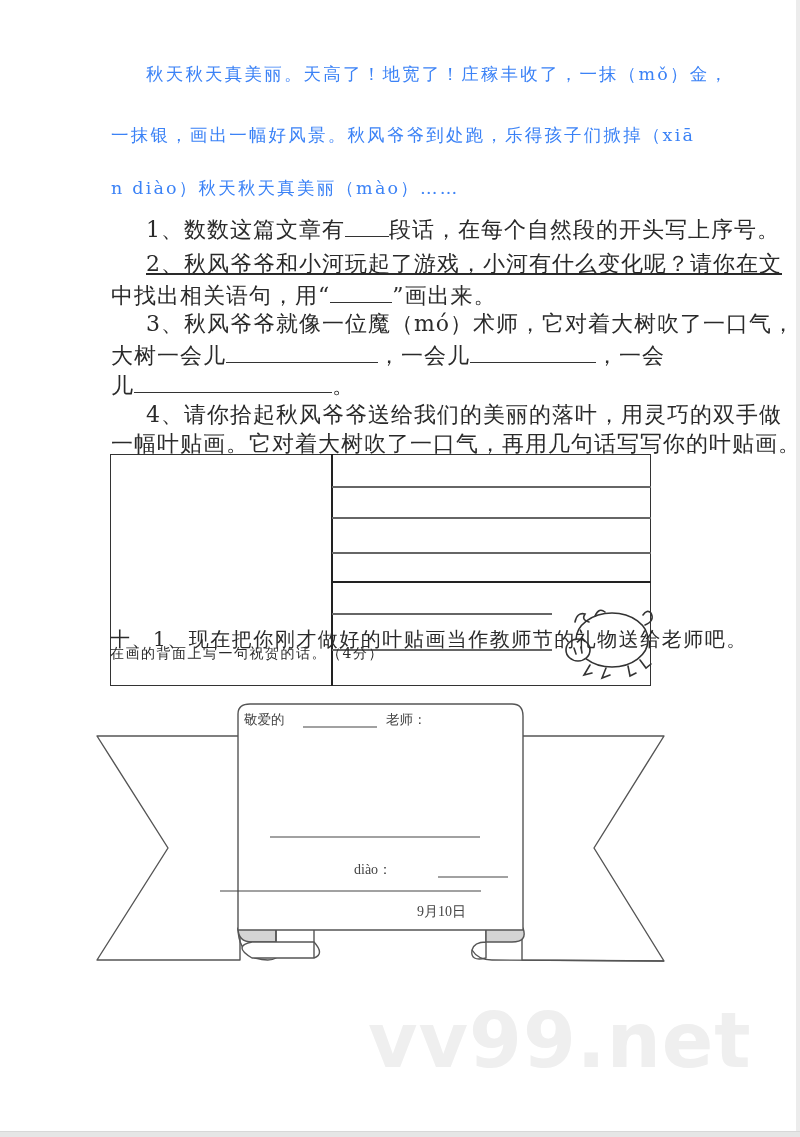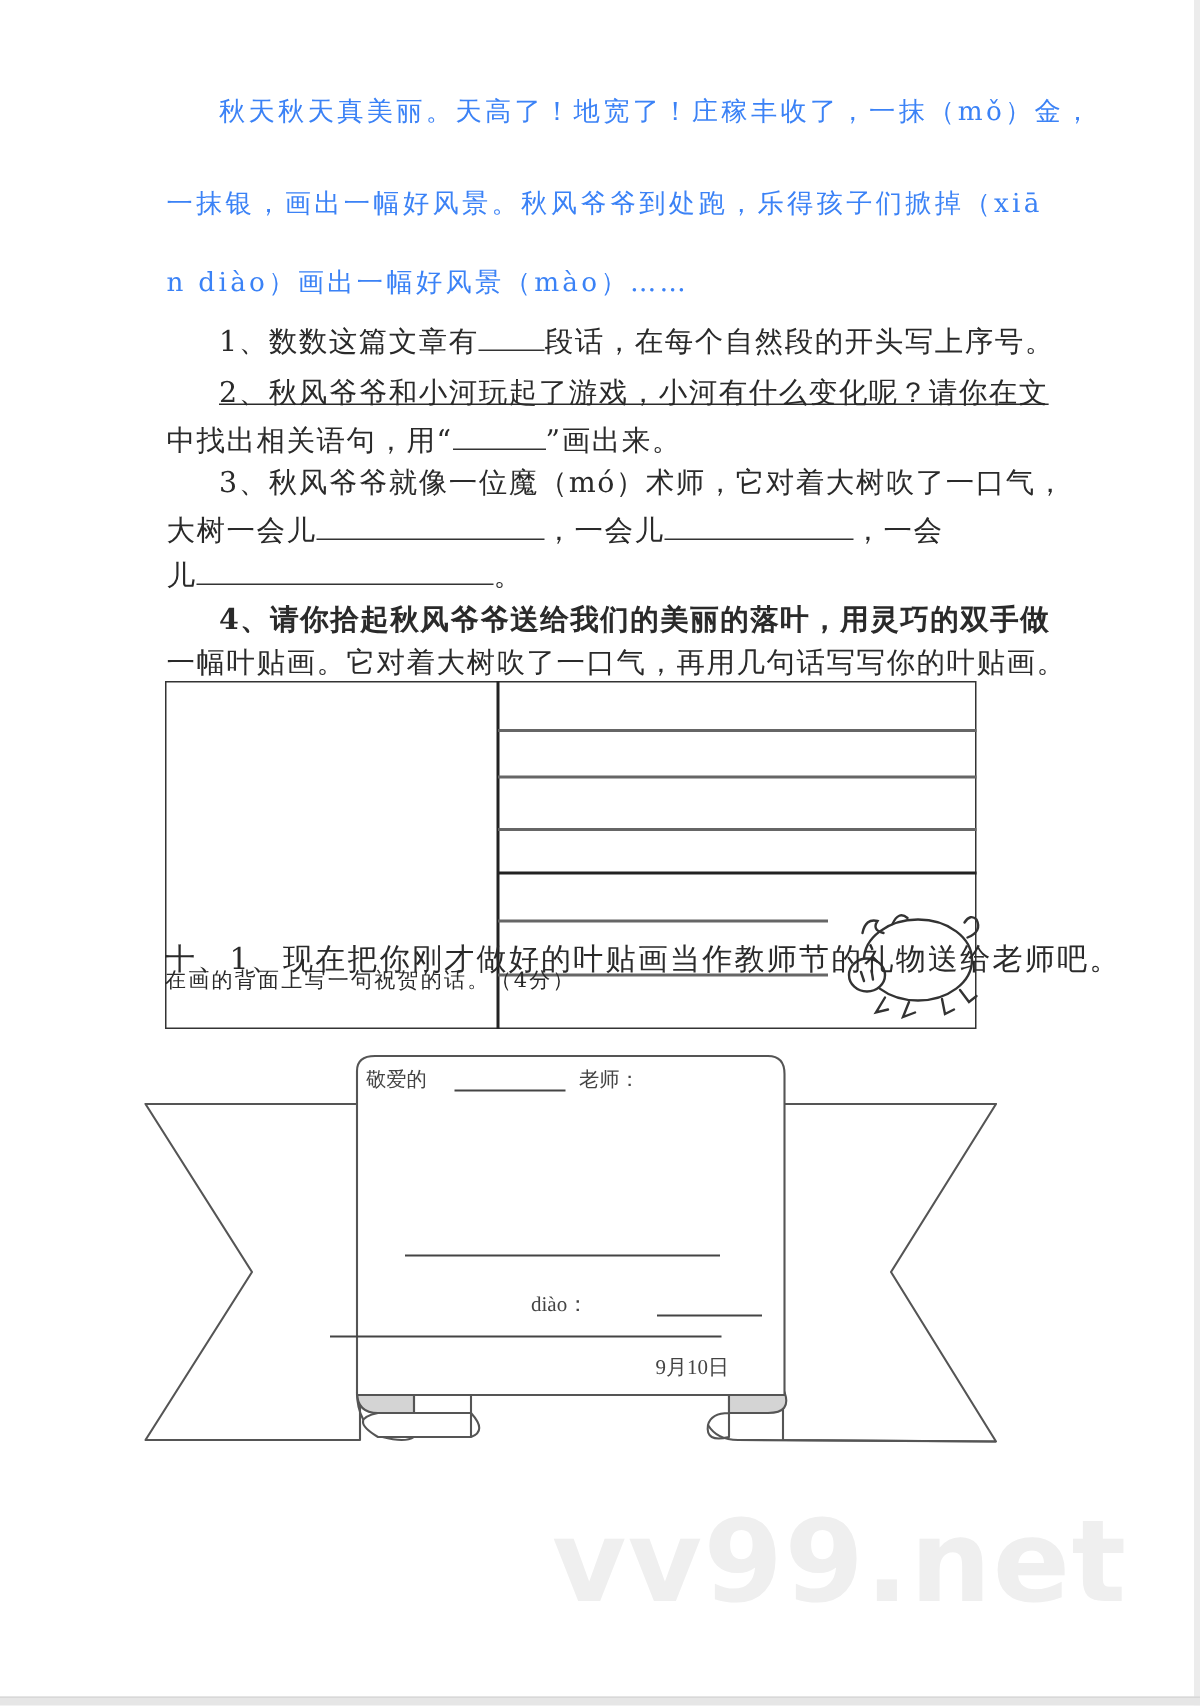--- a/index.html
+++ b/index.html
@@ -4,21 +4,21 @@
 <style>
   html, body { margin: 0; padding: 0; }
   body {
     width: 800px; height: 1137px; position: relative; overflow: hidden;
     background: #ffffff;
     font-family: "DejaVu Serif", "Liberation Serif", serif;
     color: #2a2a2a;
   }
   .page-edge-right { position: absolute; left: 796px; top: 0; width: 4px; height: 1137px; background: #ececec; }
   .page-edge-bottom { position: absolute; left: 0; top: 1131px; width: 800px; height: 6px; background: #e6e6e6; border-top: 1px solid #d8d8d8; }
-  .line { position: absolute; left: 111px; white-space: nowrap; font-size: 19px; letter-spacing: 1px; }
+  .line { position: absolute; left: 111px; white-space: nowrap; font-size: 22px; letter-spacing: 1px; }
   .kai { font-size: 17.5px; letter-spacing: 2.2px; color: #3b82f6; }
   .blank { display: inline-block; border-bottom: 1.3px solid #333; height: 16px; vertical-align: baseline; }
 
   .table-box { position: absolute; left: 110px; top: 454px; width: 541px; height: 232px; border: 1.5px solid #333; box-sizing: border-box; }
   .table-divider { position: absolute; left: 331px; top: 454px; width: 2px; height: 232px; background: #222; }
   .hline { position: absolute; height: 1.5px; background: #666; }
   .hline.thick { height: 2px; background: #222; }
 
   .watermark {
     position: absolute; left: 368px; top: 996px;
@@ -30,40 +30,40 @@
   .card-text { position: absolute; font-size: 13.5px; color: #444; white-space: nowrap; font-family: "Liberation Serif", "DejaVu Serif", serif; text-align: right; }
 </style>
 </head>
 <body>
 
 <div class="page-edge-right"></div>
 <div class="page-edge-bottom"></div>
 
 <div class="line kai" style="top:62px; left:146px;">秋天秋天真美丽。天高了！地宽了！庄稼丰收了，一抹（mǒ）金，</div>
 <div class="line kai" style="top:123px;">一抹银，画出一幅好风景。秋风爷爷到处跑，乐得孩子们掀掉（xiā</div>
-<div class="line kai" style="top:176px;">n diào）画出一幅好风景（mào）……</div>
+<div class="line kai" style="top:176px;">n diào）秋天秋天真美丽（mào）……</div>
 
 <div class="line" style="top:215px; left:146px;">
   <span>1、数数这篇文章有</span><span class="blank" style="width:44px;"></span><span>段话，在每个自然段的开头写上序号。</span>
 </div>
 
 <div class="line" style="top:249px; left:146px;text-decoration:underline;">2、秋风爷爷和小河玩起了游戏，小河有什么变化呢？请你在文</div>
 <div class="line" style="top:281px;">
   <span>中找出相关语句，用“</span><span class="blank" style="width:62px;"></span><span>”画出来。</span>
 </div>
 
 <div class="line" style="top:309px; left:146px;text-align:right;">3、秋风爷爷就像一位魔（mó）术师，它对着大树吹了一口气，</div>
 <div class="line" style="top:341px;">
   <span>大树一会儿</span><span class="blank" style="width:152px;"></span><span>，一会儿</span><span class="blank" style="width:126px;"></span><span>，一会</span>
 </div>
 <div class="line" style="top:371px;">
   <span>儿</span><span class="blank" style="width:198px;"></span><span>。</span>
 </div>
 
-<div class="line" style="top:400px; left:146px;font-weight:bold;">4、请你拾起秋风爷爷送给我们的美丽的落叶，用灵巧的双手做</div>
+<div class="line" style="top:400px; left:146px;">4、请你拾起秋风爷爷送给我们的美丽的落叶，用灵巧的双手做</div>
 <div class="line" style="top:429px;">一幅叶贴画。它对着大树吹了一口气，再用几句话写写你的叶贴画。</div>
 
 <div class="table-box"></div>
 <div class="table-divider"></div>
 <div class="hline" style="left:332px; top:486px; width:319px;"></div>
 <div class="hline" style="left:332px; top:517px; width:319px;"></div>
 <div class="hline" style="left:332px; top:552px; width:319px;"></div>
 <div class="hline thick" style="left:332px; top:581px; width:319px;"></div>
 <div class="hline" style="left:332px; top:613px; width:220px;"></div>
 <div class="hline" style="left:332px; top:649px; width:220px;"></div>
@@ -110,15 +110,15 @@
     <line x1="303" y1="727" x2="377" y2="727" stroke="#444" stroke-width="1.2"></line>
     <line x1="438" y1="877" x2="508" y2="877" stroke="#444" stroke-width="1.2"></line>
   </g>
 </svg>
 <div class="card-text" style="left:244px; top:711px;">敬爱的</div>
 <div class="card-text" style="left:303px; top:712px; width:74px; height:15px;"></div>
 <div class="card-text" style="left:386px; top:711px;">老师：</div>
 <div class="card-text" style="left:270px; top:810px; width:210px; height:26px;"></div>
 <div class="card-text" style="left:354px; top:861px; font-size:14px;">diào：</div>
 <div class="card-text" style="left:438px; top:862px; width:70px; height:15px;"></div>
-<div class="card-text" style="left:437px; top:903px; font-size:14px;">9月10日</div>
+<div class="card-text" style="left:417px; top:903px; font-size:14px;">9月10日</div>
 
 <div class="watermark">vv99.net</div>
 
 </body></html>

